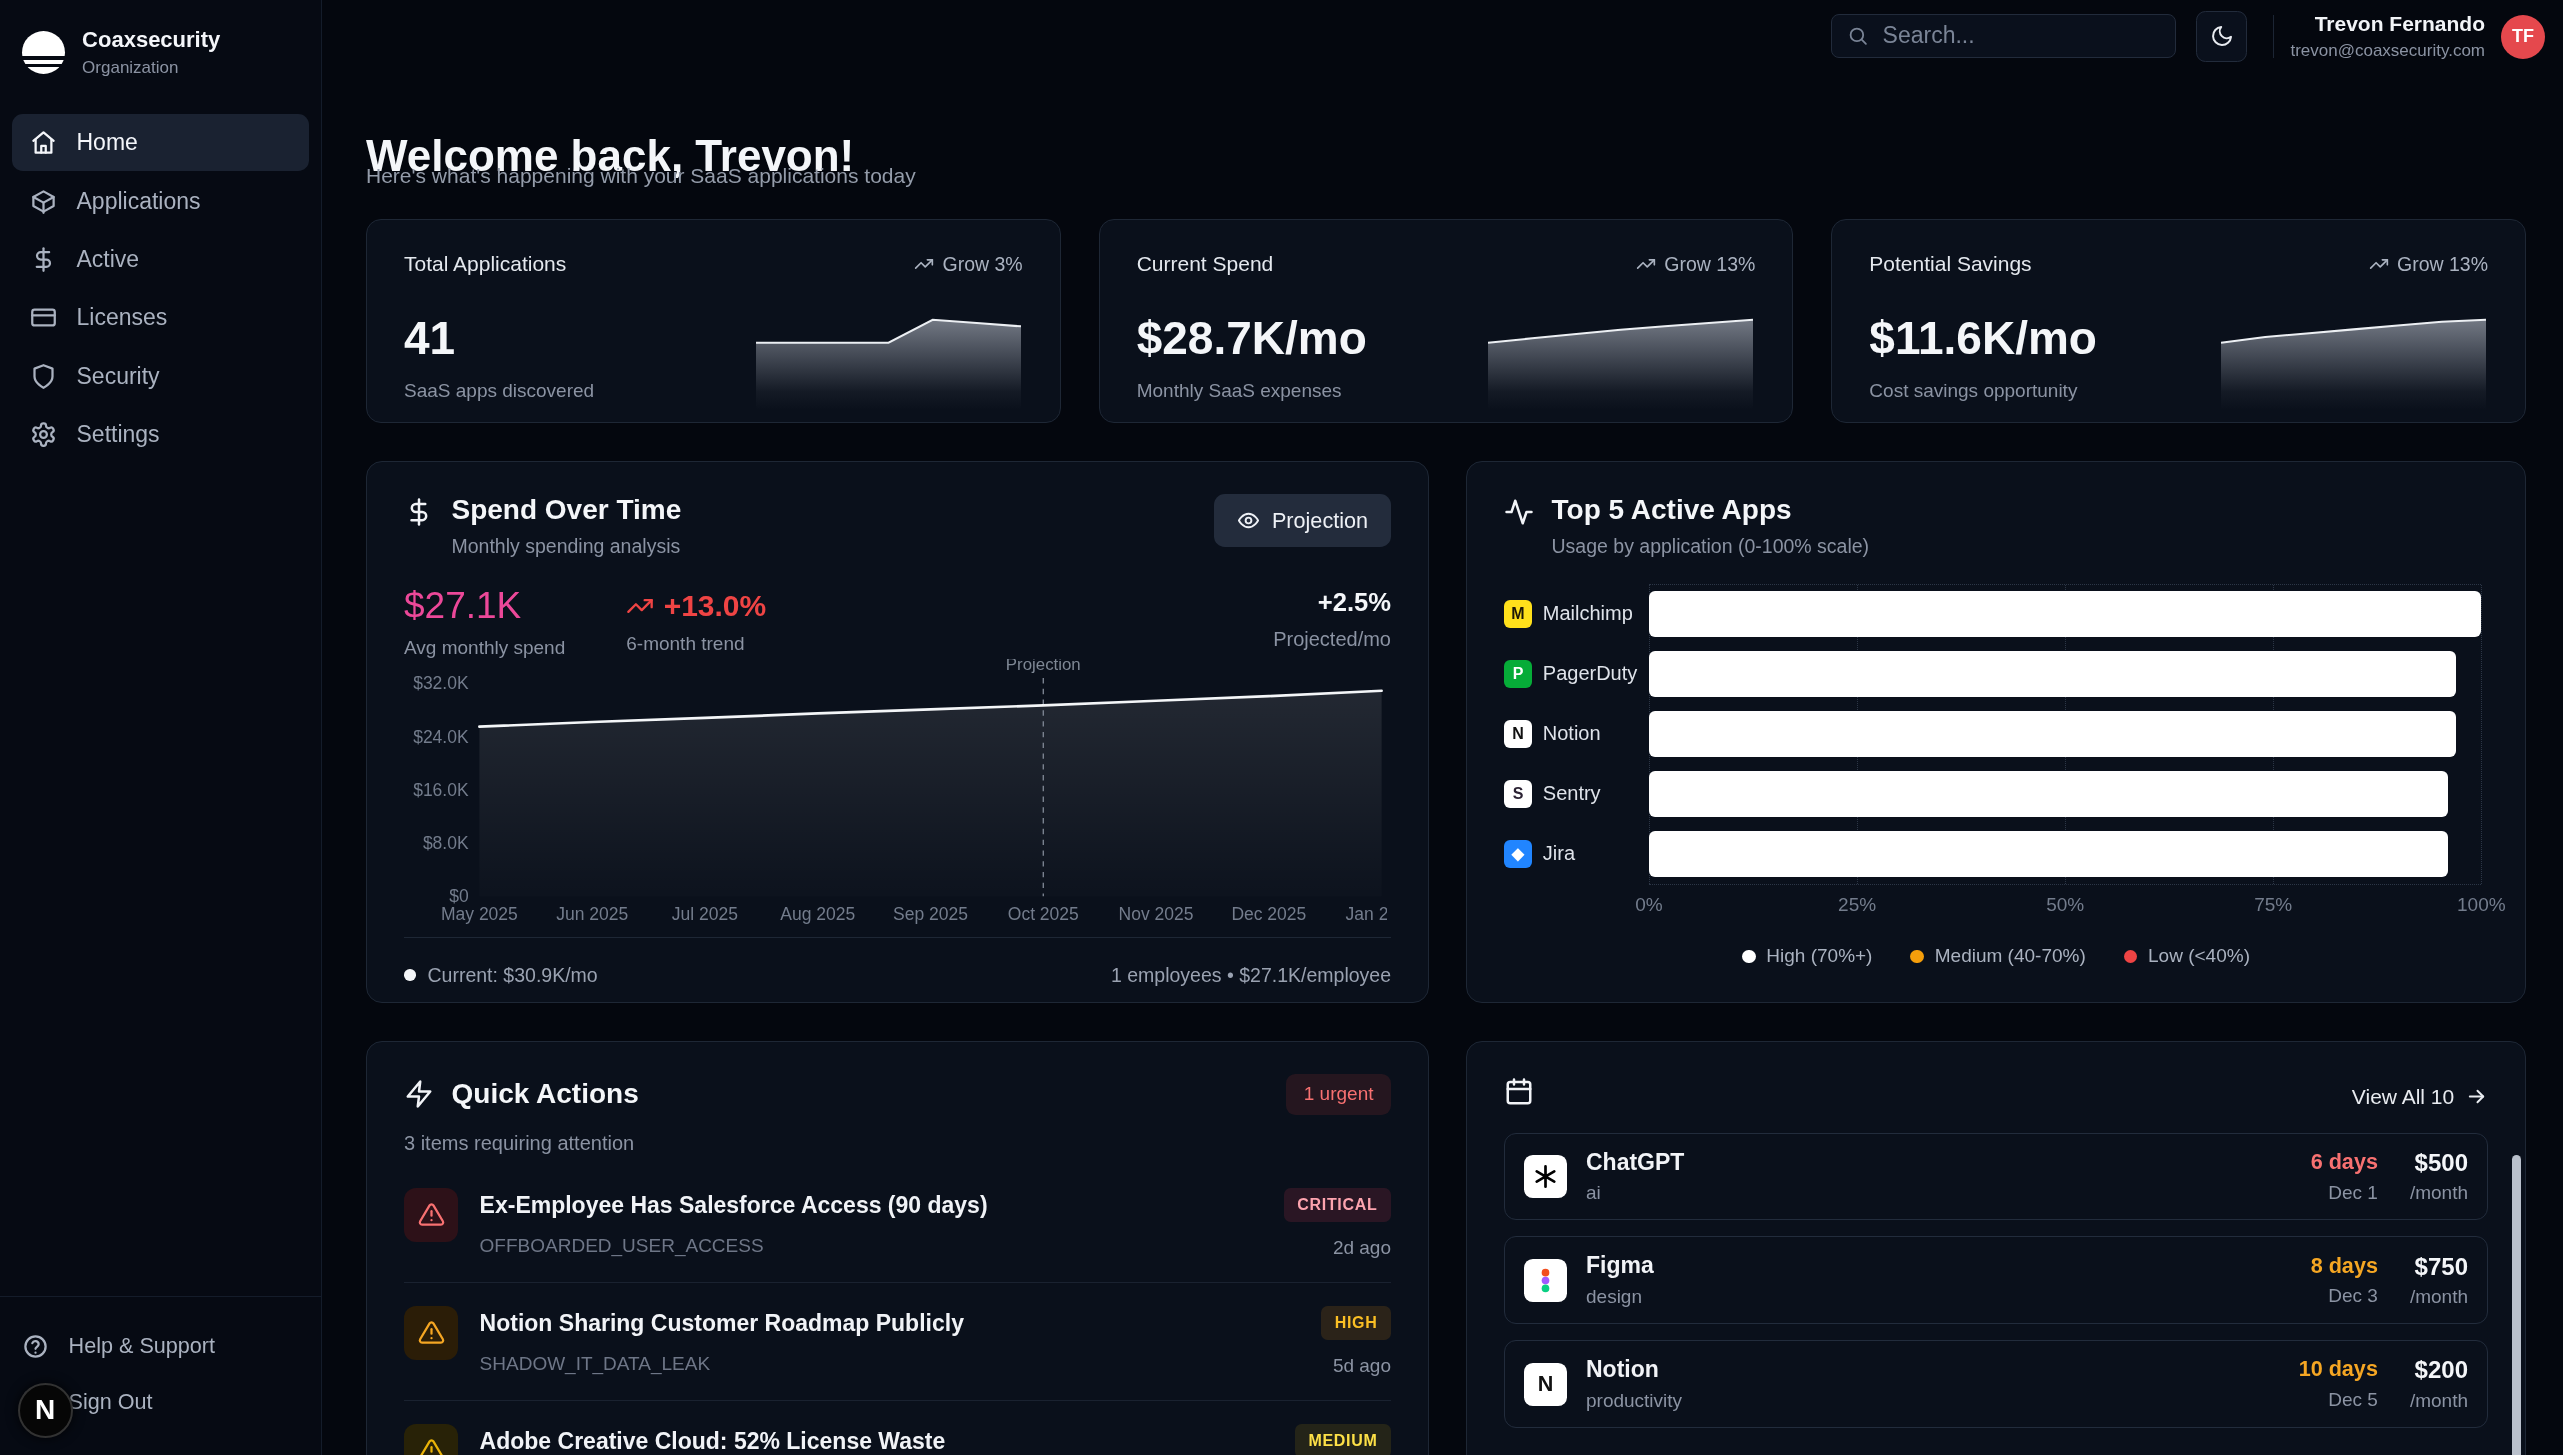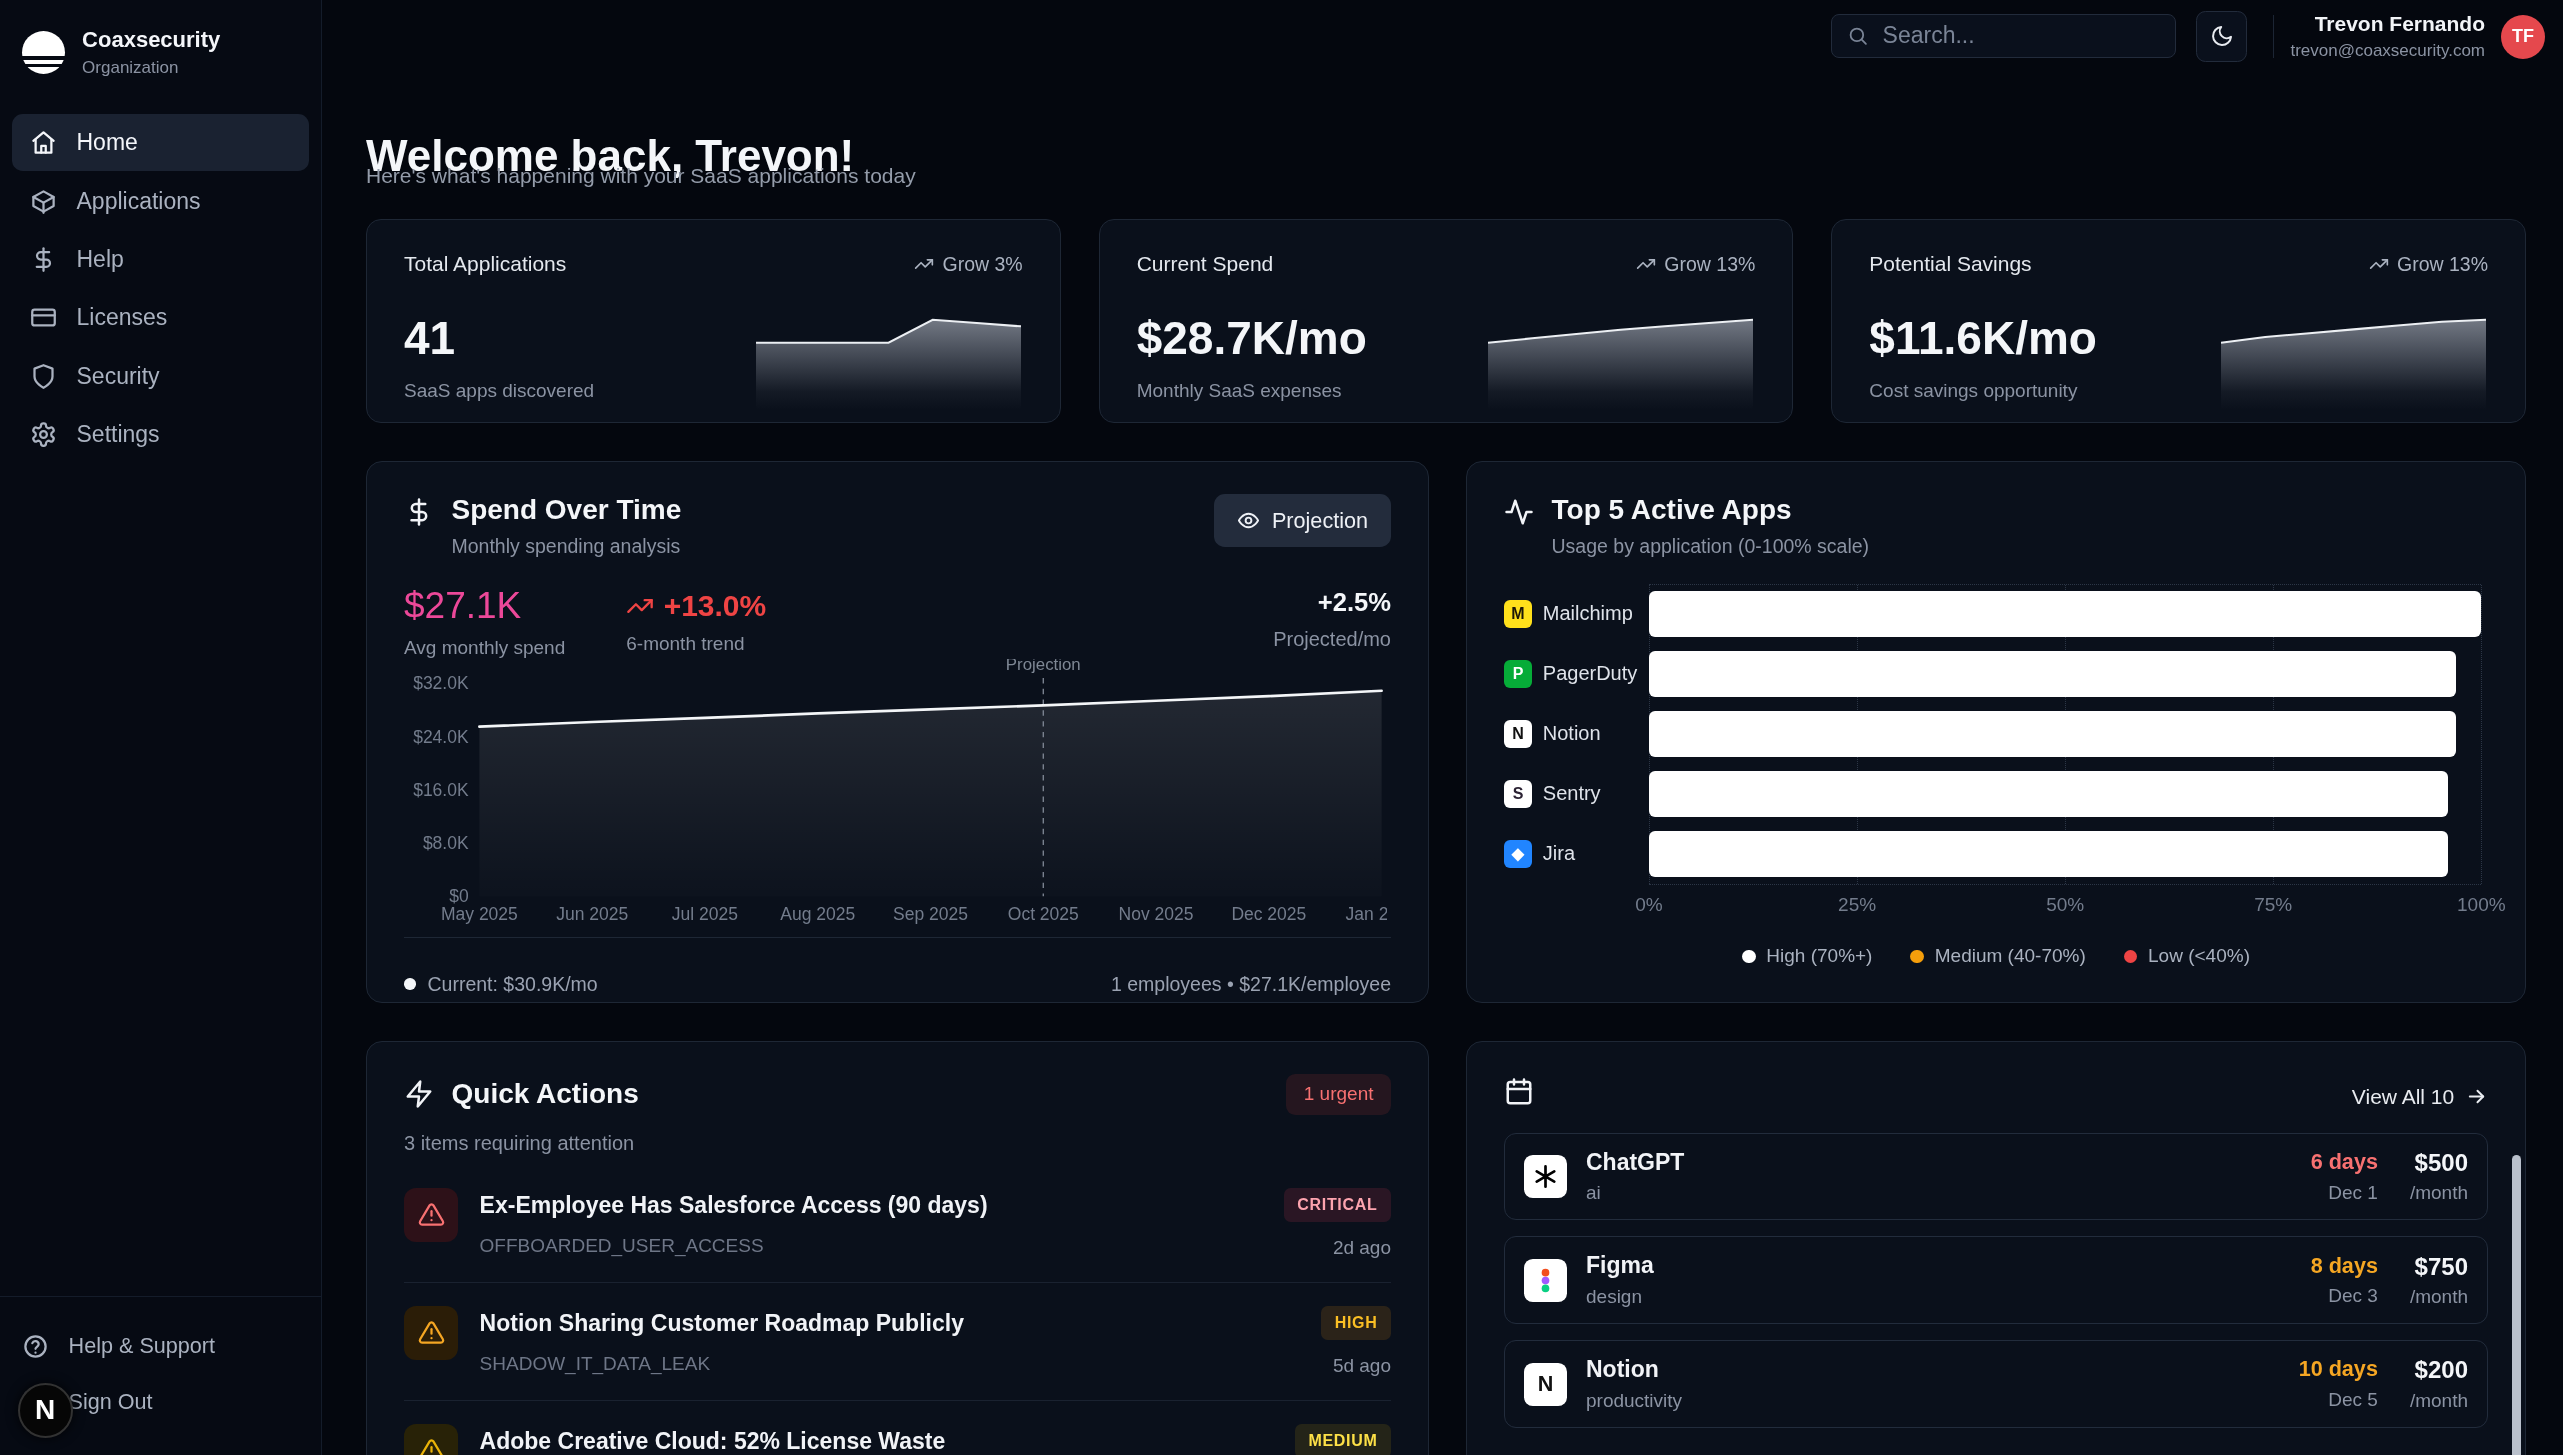--- a/index.html
+++ b/index.html
@@ -85,21 +85,21 @@
     border-radius:10.8px; padding:13.5px 23px; font-size:21.6px; color:#eef1f6; cursor:pointer; }
   .proj-btn svg { width:23px; height:23px; }
   .spend-stats { display:flex; align-items:flex-start; gap:61px; margin-top:27px; }
   .big-num { font-size:37px; font-weight:400; color:#ec4899; }
   .spend-label { font-size:19px; color:#8b93a3; margin-top:9.4px; }
   .trend-red { display:flex; align-items:center; gap:9.4px; font-size:30px; font-weight:700; color:#ef4444; margin-top:4px; }
   .trend-red svg { width:28px; height:28px; }
   .proj-stat { margin-left:auto; text-align:right; }
   .proj-val { font-size:25.6px; font-weight:700; color:#f4f6f9; margin-top:2.7px; }
   .proj-lab { font-size:20px; color:#8b93a3; margin-top:10.8px; }
-  .spend-footer { border-top:1.3px solid #1e2735; margin-top:10.8px; padding-top:35px;
+  .spend-footer { border-top:1.3px solid #1e2735; margin-top:10.8px; padding-top:26px;
     display:flex; align-items:center; font-size:19.5px; color:#9aa2b1; }
   .cur-dot { width:11.5px; height:11.5px; border-radius:50%; background:#f4f6f9; margin-right:12px; }
   .spend-footer .right { margin-left:auto; }
 
   
   #apps-card { left:1466px; top:461px; width:1060px; height:542px; padding:32px 37px; }
   .apps-plot { position:relative; margin-top:25.6px; height:301px; }
   .apps-grid { position:absolute; left:145px; right:6.7px; top:0; bottom:0;
     border-top:1.3px dotted #2c3646; border-bottom:1.3px dotted #2c3646; }
   .vline { position:absolute; top:0; bottom:0; width:0; border-left:1.3px dotted #2c3646; }
@@ -199,21 +199,21 @@
         </span>
         <span class="nav-label">Applications</span>
       </div>
       <div class="nav-item">
         <span class="nav-icon">
           <svg viewBox="0 0 24 24" fill="none" stroke="currentColor" stroke-width="2" stroke-linecap="round" stroke-linejoin="round">
             <path d="M12 2v20"></path>
             <path d="M17 5.5H9.5a3.25 3.25 0 0 0 0 6.5h5a3.25 3.25 0 0 1 0 6.5H6"></path>
           </svg>
         </span>
-        <span class="nav-label">Help</span>
+        <span class="nav-label">Active</span>
       </div>
       <div class="nav-item">
         <span class="nav-icon">
           <svg viewBox="0 0 24 24" fill="none" stroke="currentColor" stroke-width="2" stroke-linecap="round" stroke-linejoin="round">
             <rect x="2" y="5" width="20" height="14" rx="2"></rect>
             <path d="M2 10h20"></path>
           </svg>
         </span>
         <span class="nav-label">Licenses</span>
       </div>

